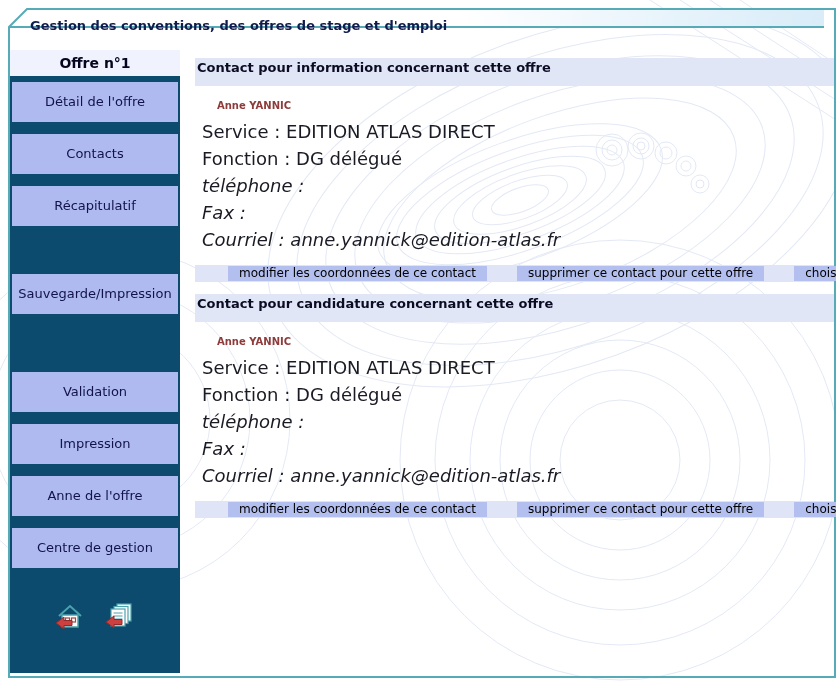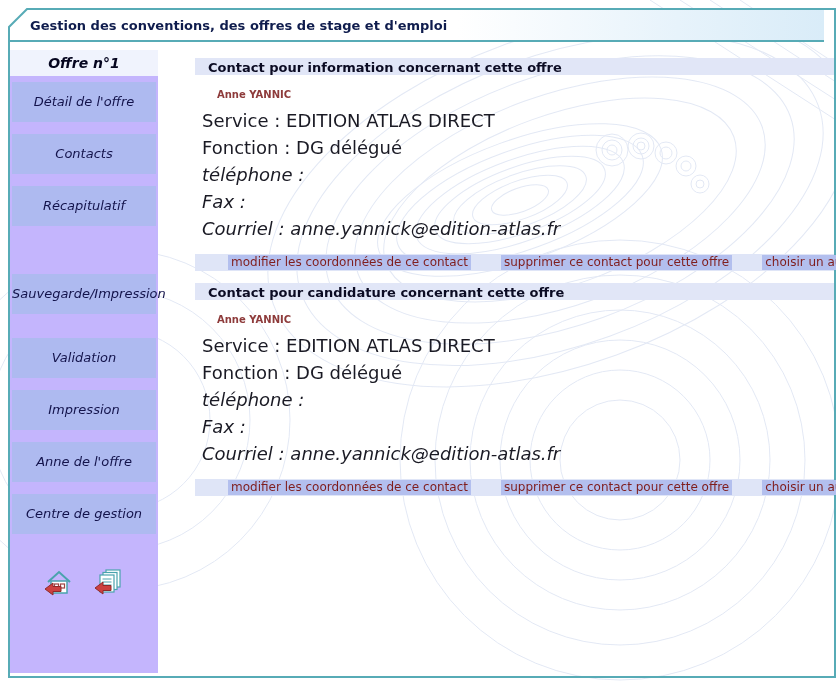--- a/index.html
+++ b/index.html
@@ -6,49 +6,49 @@
   body { margin:0; font-family:"DejaVu Sans","Liberation Sans",sans-serif; background:#fff; }
   .screen { position:relative; width:836px; height:682px; background:#ffffff; overflow:hidden; }
 
   .watermark { position:absolute; inset:0; z-index:0; pointer-events:none; }
 
   .frame { position:absolute; left:8px; top:8px; right:0; bottom:4px;
            border:2px solid #57abb6; z-index:1; }
 
   .corner-bevel { position:absolute; left:-2px; top:-2px; width:20px; height:20px; z-index:5; }
 
-  .titlebar { position:absolute; left:0; top:0; right:10px; height:32px;
+  .titlebar { position:absolute; left:0; top:0; right:10px; height:18px;
               border-bottom:2px solid #57abb6;
               background:linear-gradient(90deg,#ffffff 0%,#ffffff 55%,#e7f3fb 82%,#d9ecf8 100%); }
   .app-title { padding-left:20px; line-height:32px; font-weight:bold; font-size:13px; color:#0f1c4d; }
 
   
-  .sidebar { position:absolute; left:0; top:40px; width:148px; bottom:3px; background:#c4b5fd;font-style:italic; }
+  .sidebar { position:absolute; left:0; top:40px; width:170px; bottom:3px; background:#0c4a6e; }
   .side-header { height:26px; line-height:26px; text-align:center; font-weight:bold;
                  font-size:14px; color:#05051f; background:#f0f3fd; }
   .side-btn { height:40px; line-height:40px; margin:12px 2px 0 2px; background:#aebaf0;
               text-align:center; font-size:13px; color:#13134b; cursor:pointer; }
   .side-btn.first { margin-top:6px; }
   .side-btn.gap-xl { margin-top:48px; }
-  .side-btn.gap-lg { margin-top:24px; }
+  .side-btn.gap-lg { margin-top:58px; }
   .icon-row { margin-top:34px; display:flex; justify-content:center; gap:20px; }
   .nav-icon { width:30px; height:30px; cursor:pointer; }
 
   
   .main { position:absolute; left:185px; top:40px; right:0; bottom:0; }
-  .section-header { height:17px; line-height:20px; background:#e1e6f7; font-weight:bold;
-                    font-size:13px; color:#0b0b23; padding-left:13px; margin-top:8px; }
+  .section-header { height:28px; line-height:20px; background:#e1e6f7; font-weight:bold;
+                    font-size:13px; color:#0b0b23; padding-left:2px; margin-top:8px; }
   .section-header.second { margin-top:12px; }
   .contact-name { margin:14px 0 0 22px; font-weight:bold; font-size:10px; color:#8e3b3b; }
   .contact-line { margin:14px 0 0 7px; font-size:18px; color:#1a1a24; line-height:13px; }
   .contact-line.italic { font-style:italic; }
   .actions-row { margin-top:19px; height:17px; background:#dfe5f7; display:flex;
                  align-items:center; gap:30px; padding-left:33px; }
-  .action-link { background:#b3bfee; color:#7f1d1d; font-size:12px; line-height:15px;
-                 padding:0 3px; white-space:nowrap; cursor:pointer; }
+  .action-link { background:#b3bfee; color:#000000; font-size:12px; line-height:15px;
+                 padding:0 11px; white-space:nowrap; cursor:pointer; }
 </style>
 </head>
 <body>
 
 <div class="screen">
 
   <svg class="watermark" width="836" height="682" viewBox="0 0 836 682">
     <g fill="none" stroke="#ccd6ec" stroke-width="1" opacity="0.55">
       <g transform="rotate(-20 520 200)">
         <ellipse cx="520" cy="200" rx="150" ry="60"></ellipse>

